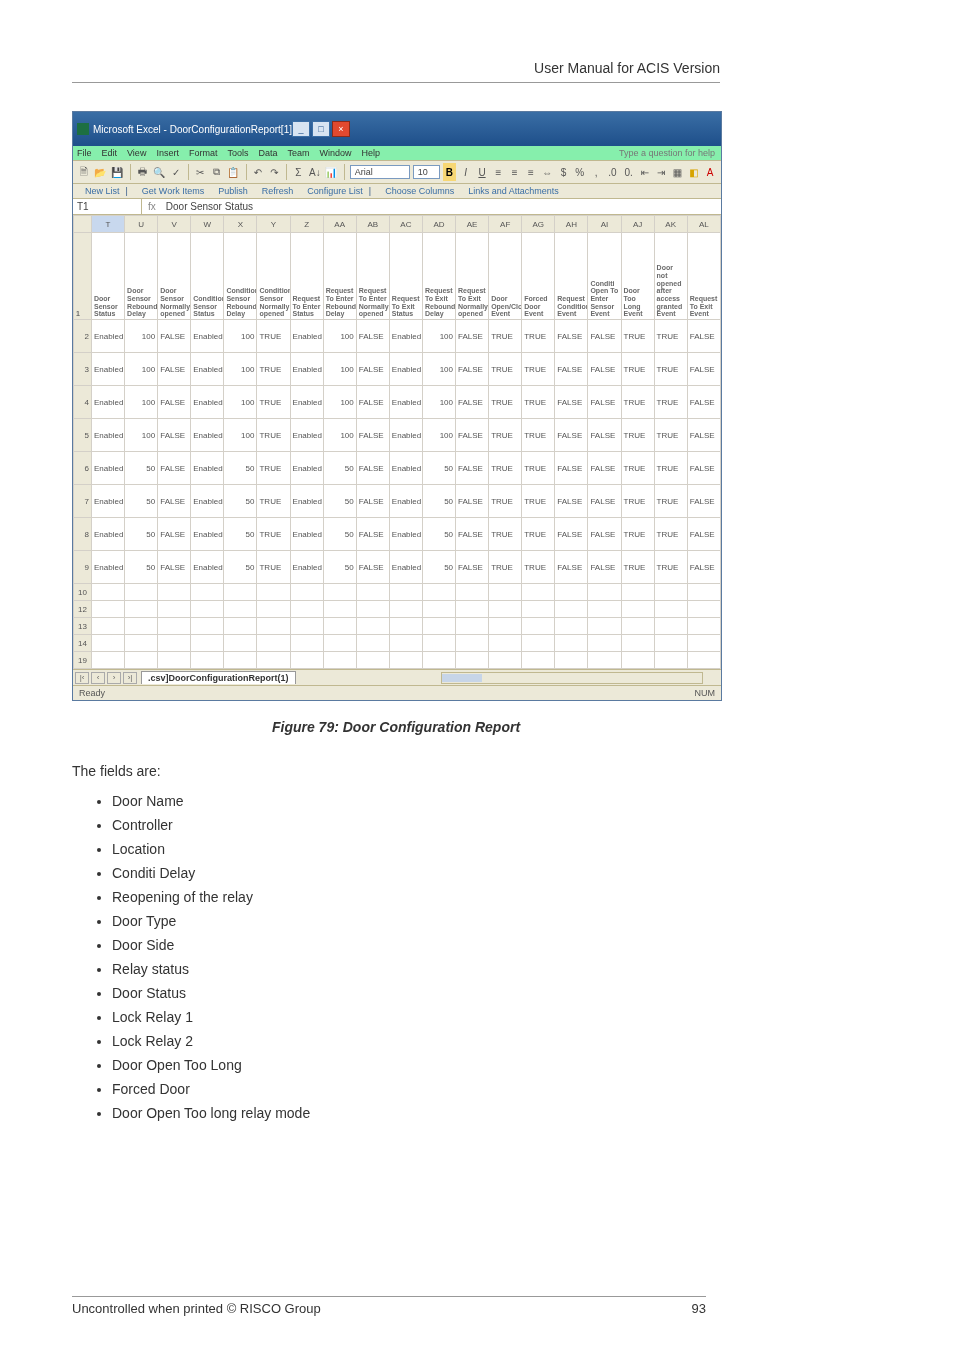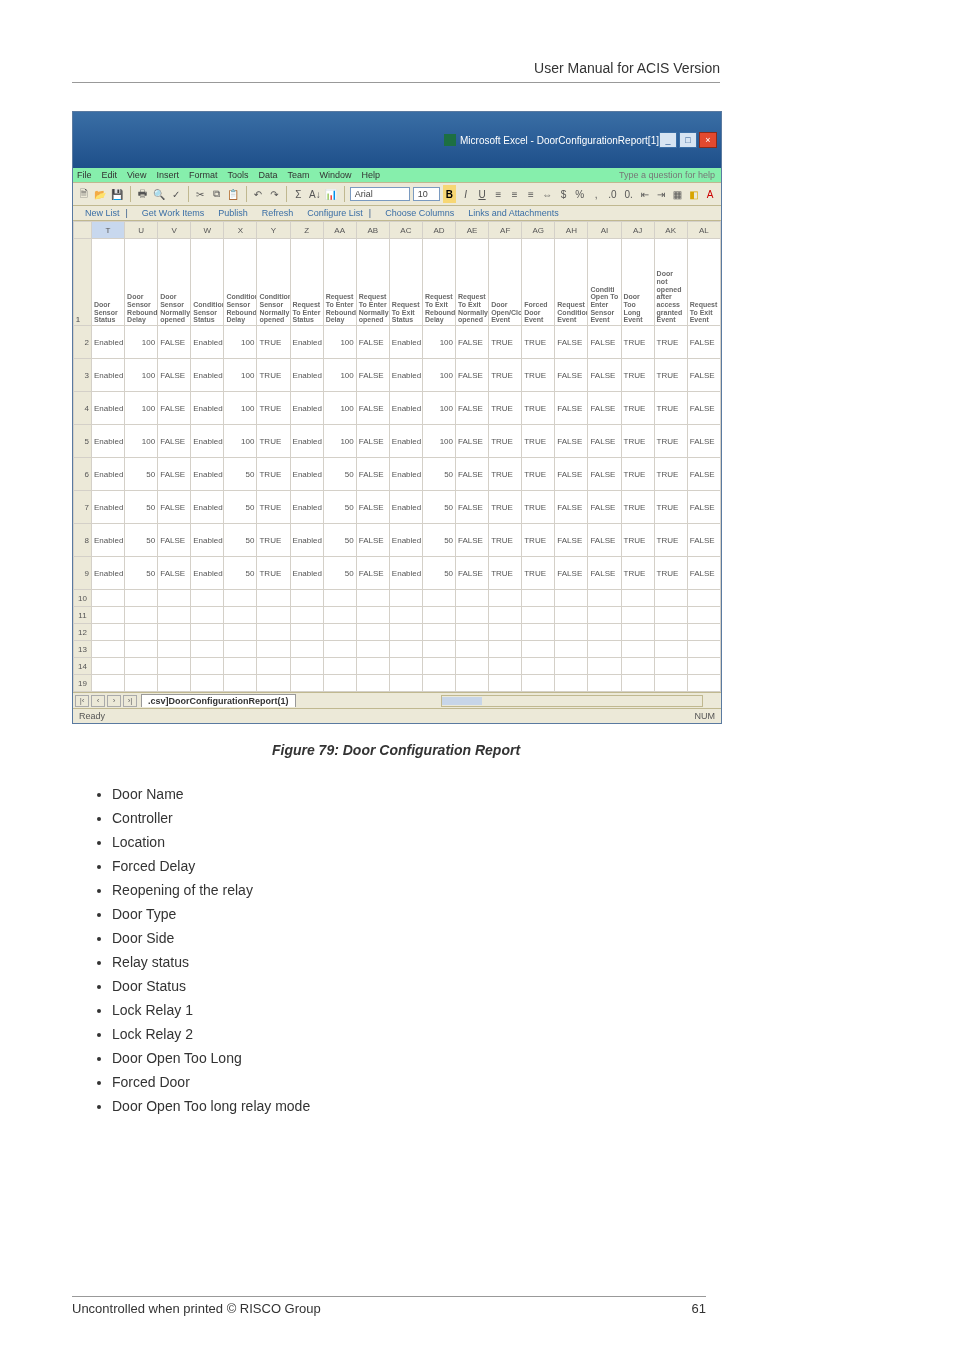--- a/index.html
+++ b/index.html
@@ -31,24 +31,24 @@
     border: 1px solid #5a7aa0;
     font-family: Tahoma, Arial, sans-serif;
     font-size: 9px;
     color: #444;
     background: #ece9d8;
     width: 100%;
   }
   .titlebar {
     display: flex;
     align-items: center;
-    justify-content: flex-end;
+    justify-content: flex-start;
     background: linear-gradient(#3a6ea5, #1e4f8a);
     color: #fff;
-    padding: 20px 4px;
+    padding: 9px 4px;
     font-size: 10px;
   }
   .titlebar .t-left { display:flex; align-items:center; gap:4px; }
   .titlebar .xl-icon { width:12px; height:12px; background:#1d6f42; display:inline-block; }
   .winbtns { display:flex; gap:2px; }
   .winbtns .b { width:16px; height:14px; background:#d7e4f2; border:1px solid #3a6ea5; display:inline-flex; align-items:center; justify-content:center; font-size:9px; color:#1e4f8a; }
   .winbtns .b.close { background:#e2492f; color:#fff; border-color:#8a2a1a; }
   .menubar {
     background:#86efac;
     border-bottom:1px solid #c0b890;
@@ -289,20 +289,25 @@
       <span>|</span>
       <span class="link">Get Work Items</span>
       <span class="link">Publish</span>
       <span class="link">Refresh</span>
       <span class="link">Configure List</span>
       <span>|</span>
       <span class="link">Choose Columns</span>
       <span class="link">Links and Attachments</span>
     </div>
 
+    <div class="formula-row">
+      <div class="namebox">T1</div>
+      <div class="fx">fx</div>
+      <div class="fval">Door Sensor Status</div>
+    </div>
 
     <div class="grid-wrap">
       <table class="grid">
         <colgroup>
           <col style="width:18px">
           <col span="19" style="width:auto">
         </colgroup>
         <tbody>
             <tr id="col-letter-row">
               <th class="colhead"></th>
@@ -544,42 +549,20 @@
               <td></td>
               <td></td>
               <td></td>
               <td></td>
               <td></td>
               <td></td>
               <td></td>
               <td></td>
             </tr>
             <tr class="blank">
-              <td class="rowhead">11</td>
-              <td></td>
-              <td></td>
-              <td></td>
-              <td></td>
-              <td></td>
-              <td></td>
-              <td></td>
-              <td></td>
-              <td></td>
-              <td></td>
-              <td></td>
-              <td></td>
-              <td></td>
-              <td></td>
-              <td></td>
-              <td></td>
-              <td></td>
-              <td></td>
-              <td></td>
-            </tr>
-            <tr class="blank">
               <td class="rowhead">12</td>
               <td></td>
               <td></td>
               <td></td>
               <td></td>
               <td></td>
               <td></td>
               <td></td>
               <td></td>
               <td></td>
@@ -678,36 +661,37 @@
     </div>
 
     <div class="statusbar">
       <span>Ready</span>
       <span>NUM</span>
     </div>
   </div>
 
   <div class="caption">Figure 79: Door Configuration Report</div>
 
+  <div class="bodytext">The fields are:</div>
 
   <ul class="fields" id="fields-list">
       <li>Door Name</li>
       <li>Controller</li>
       <li>Location</li>
-      <li>Forced Delay</li>
+      <li>Conditi Delay</li>
       <li>Reopening of the relay</li>
       <li>Door Type</li>
       <li>Door Side</li>
       <li>Relay status</li>
       <li>Door Status</li>
       <li>Lock Relay 1</li>
       <li>Lock Relay 2</li>
       <li>Door Open Too Long</li>
       <li>Forced Door</li>
       <li>Door Open Too long relay mode</li>
     </ul>
 
   <div class="footer">
     <span>Uncontrolled when printed © RISCO Group</span>
-    <span>61</span>
+    <span>93</span>
   </div>
 
 </div>
 
 </body></html>

